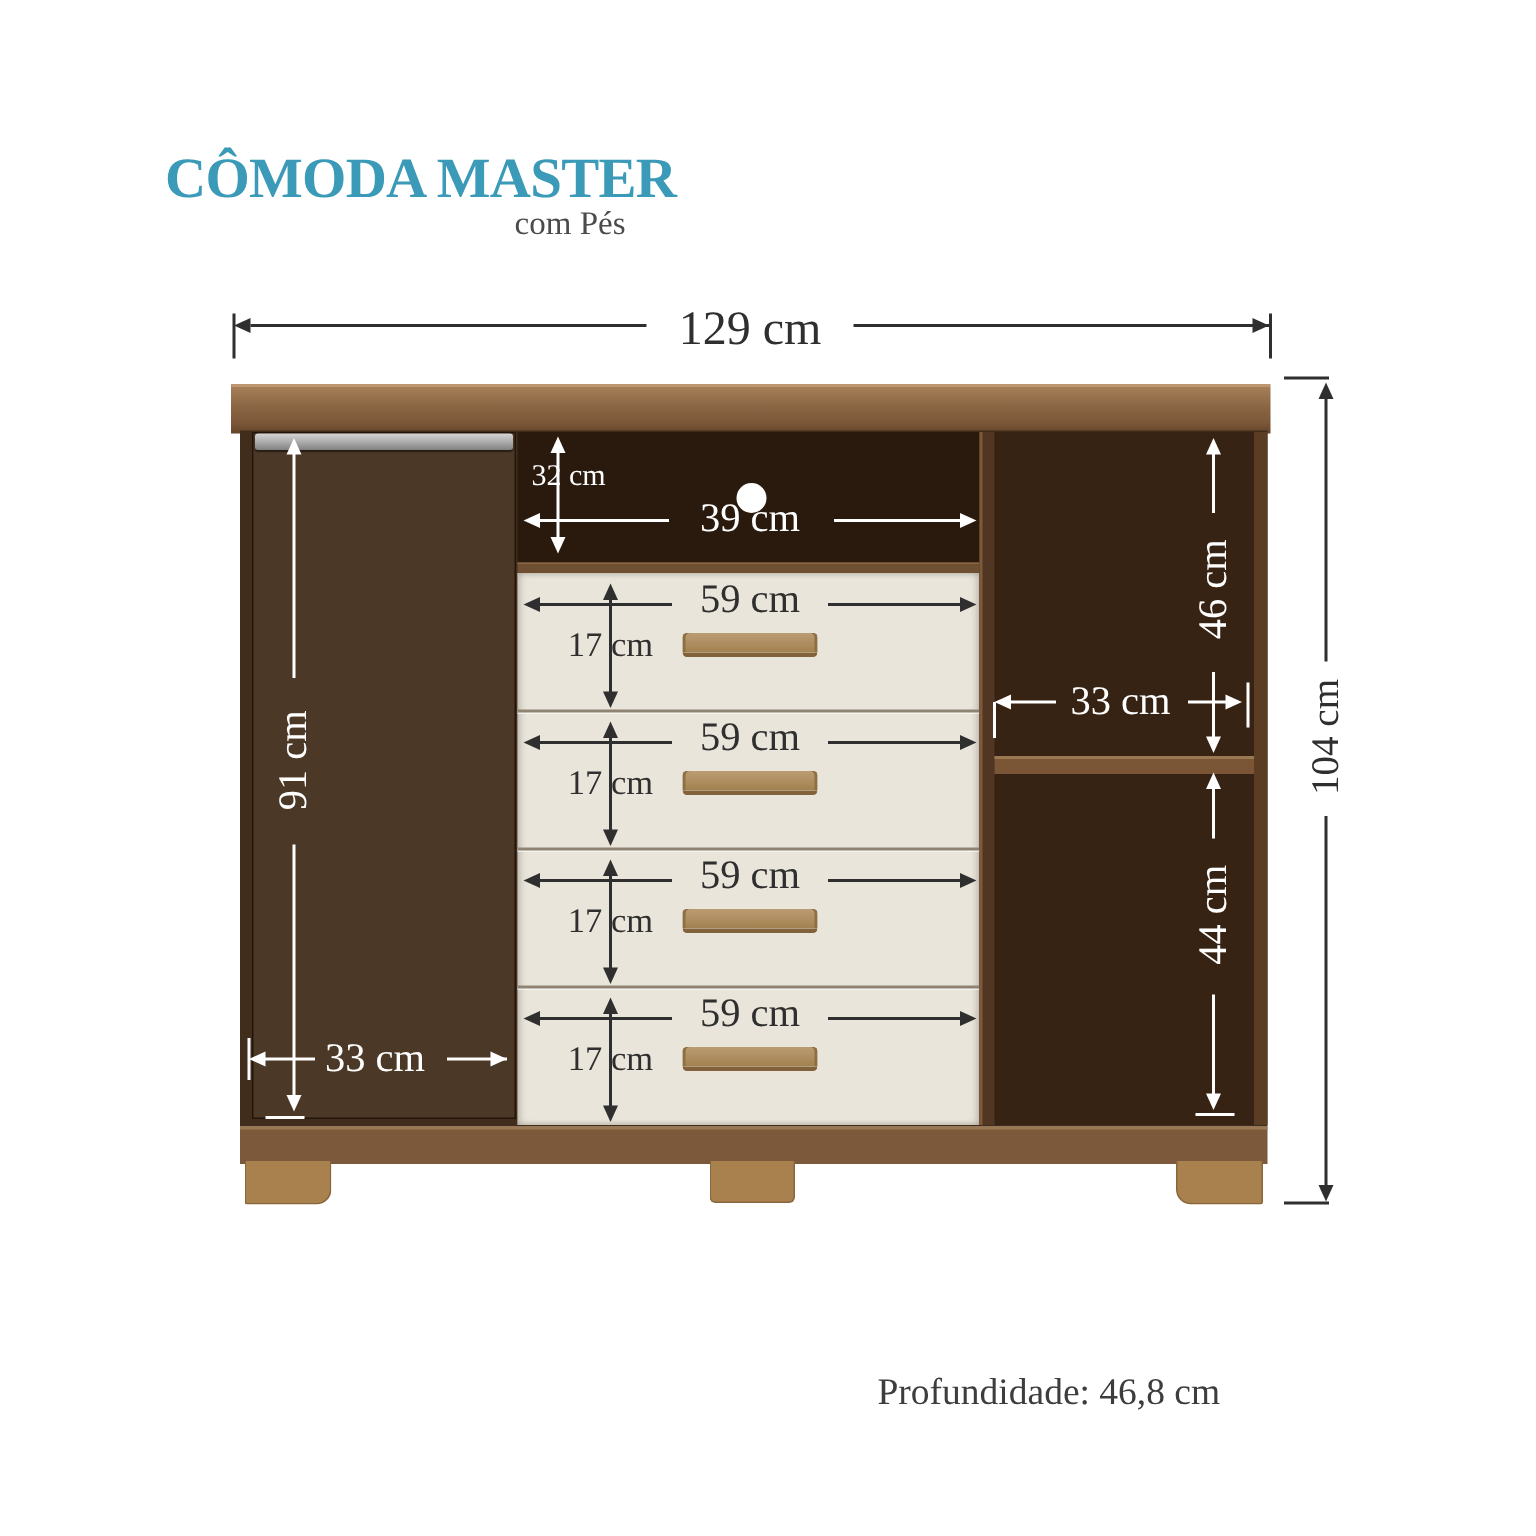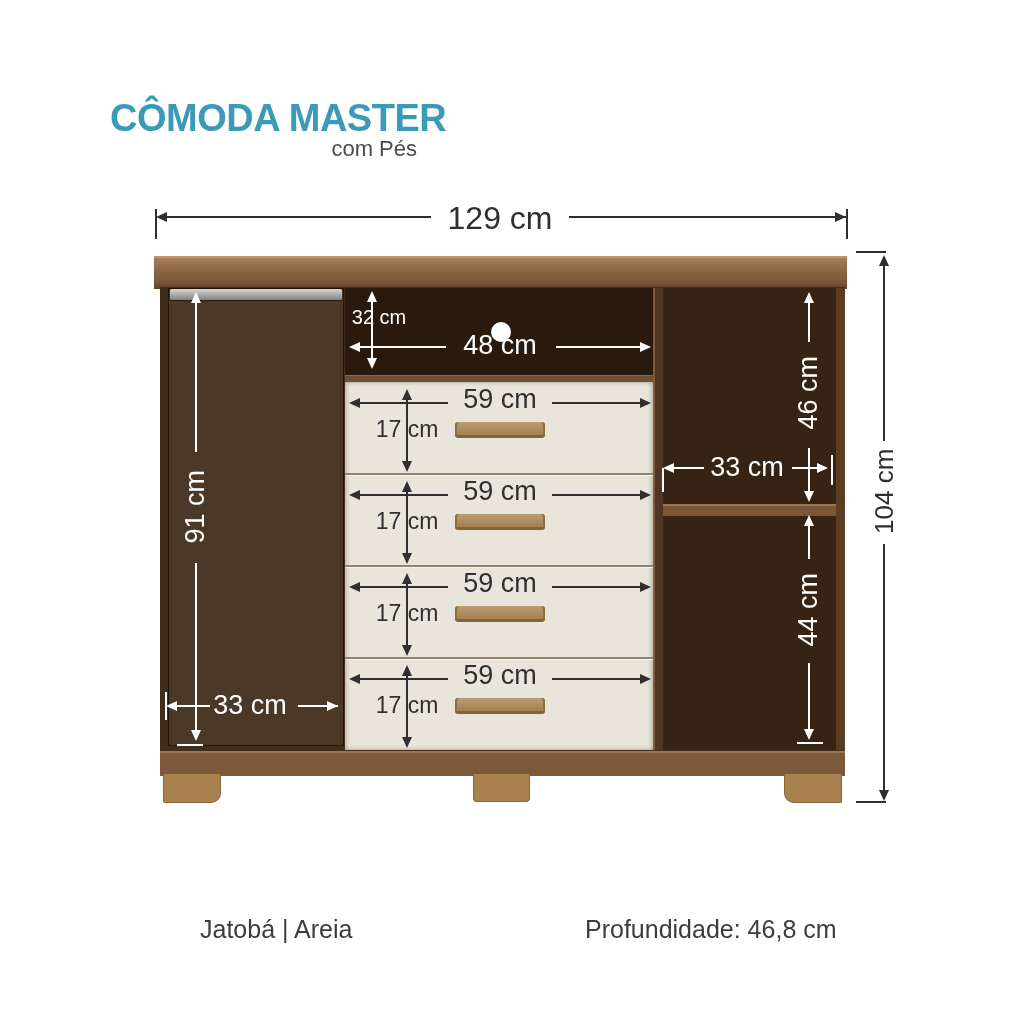--- a/index.html
+++ b/index.html
@@ -1,17 +1,17 @@
 <!DOCTYPE html>
 <html><head>
 <meta charset="utf-8">
 <style>
   html,body{margin:0;padding:0;background:#ffffff;}
   #stage{position:relative;width:1024px;height:1024px;background:#ffffff;overflow:hidden;
-         font-family:Liberation Sans, sans-serif;}
+         font-family:Liberation Serif, serif;}
   .abs{position:absolute;}
   
   .ln{position:absolute;background:#2f2f2f;}
   .ln.w{background:#ffffff;}
   .ar{position:absolute;width:0;height:0;border:0 solid transparent;}
   .ar-l{border-top-width:5px;border-bottom-width:5px;border-right:11px solid #2f2f2f;}
   .ar-r{border-top-width:5px;border-bottom-width:5px;border-left:11px solid #2f2f2f;}
   .ar-u{border-left-width:5px;border-right-width:5px;border-bottom:11px solid #2f2f2f;}
   .ar-d{border-left-width:5px;border-right-width:5px;border-top:11px solid #2f2f2f;}
   .ar-l.w{border-right-color:#ffffff;}
@@ -122,21 +122,21 @@
     <div class="ar ar-d w" style="left:367px;top:358px;"></div>
     <div class="dlab w" style="left:345px;top:306px;width:68px;font-size:20px;">32 cm</div>
   </div>
 
   <div>
     <div class="ln w" style="left:354px;top:346px;width:92px;height:2px;"></div>
     <div class="ln w" style="left:556px;top:346px;width:92px;height:2px;"></div>
     <div class="ar ar-l w" style="left:349px;top:342px;"></div>
     <div class="ar ar-r w" style="left:640px;top:342px;"></div>
     <div class="hole" style="left:491px;top:322px;width:20px;height:20px;"></div>
-    <div class="dlab w" style="left:437px;top:331px;width:126px;font-size:27px;">48 cm</div>
+    <div class="dlab w" style="left:437px;top:331px;width:126px;font-size:27px;">39 cm</div>
   </div>
 
   <div>
     <div class="ln" style="left:352px;top:402px;width:96px;height:2px;"></div>
     <div class="ln" style="left:552px;top:402px;width:96px;height:2px;"></div>
     <div class="ar ar-l" style="left:349px;top:398px;"></div>
     <div class="ar ar-r" style="left:640px;top:398px;"></div>
     <div class="dlab" style="left:430px;top:385px;width:140px;font-size:27px;">59 cm</div>
     <div class="ln" style="left:406px;top:398px;width:2px;height:64px;"></div>
     <div class="ar ar-u" style="left:402px;top:389px;"></div>
@@ -204,16 +204,15 @@
 
   <div>
     <div class="ln w" style="left:808px;top:521px;width:2px;height:38px;"></div>
     <div class="ln w" style="left:808px;top:663px;width:2px;height:70px;"></div>
     <div class="ar ar-u w" style="left:804px;top:515px;"></div>
     <div class="ar ar-d w" style="left:804px;top:729px;"></div>
     <div class="ln w" style="left:797px;top:742px;width:26px;height:2px;"></div>
     <div class="dlab w rot" style="left:754px;top:595px;width:110px;font-size:27px;">44 cm</div>
   </div>
 
-  <div class="abs footer-text" style="left:200px;top:915px;">Jatobá | Areia</div>
   <div class="abs footer-text" style="left:585px;top:915px;">Profundidade: 46,8 cm</div>
 
 </div>
 
 </body></html>

